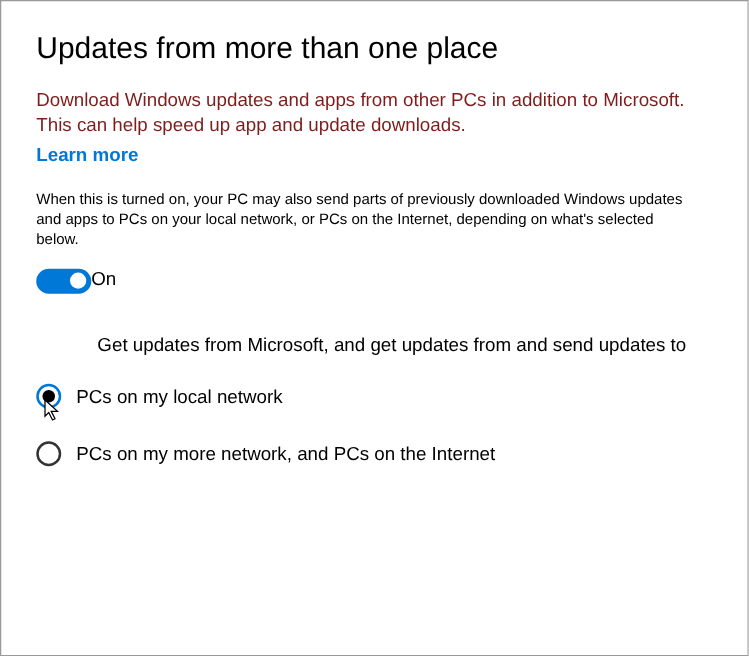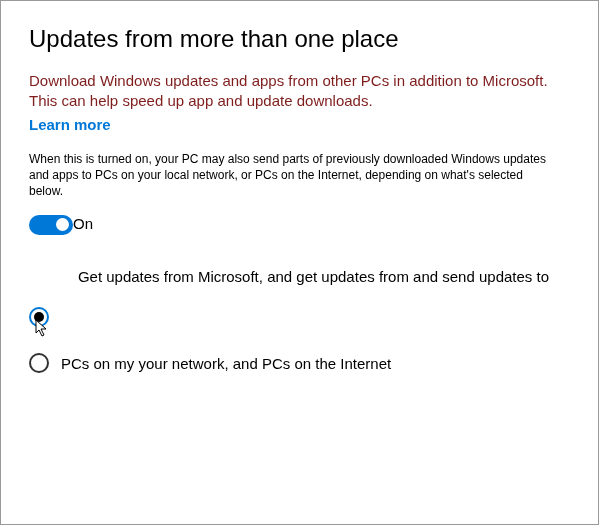--- a/index.html
+++ b/index.html
@@ -135,23 +135,24 @@
     <div class="toggle">
       <div class="toggle-knob"></div>
     </div>
     <span class="toggle-label">On</span>
   </div>
 
   <p class="sub-text">Get updates from Microsoft, and get updates from and send updates to</p>
 
   <div class="radio-row">
     <div class="radio selected"></div>
+    <span class="radio-label">PCs on my local network</span>
     <svg class="cursor" viewBox="0 0 16 20">
       <path d="M1 1 L1 14 L4 11 L7 17 L9 16 L6 10 L11 10 Z" fill="#fff" stroke="#000" stroke-width="1"></path>
     </svg>
   </div>
 
   <div class="radio-row" style="margin-bottom:0;">
     <div class="radio"></div>
-    <span class="radio-label">PCs on my your network, and PCs on the Internet</span>
+    <span class="radio-label">PCs on my more network, and PCs on the Internet</span>
   </div>
 
 </div>
 
 </body></html>

